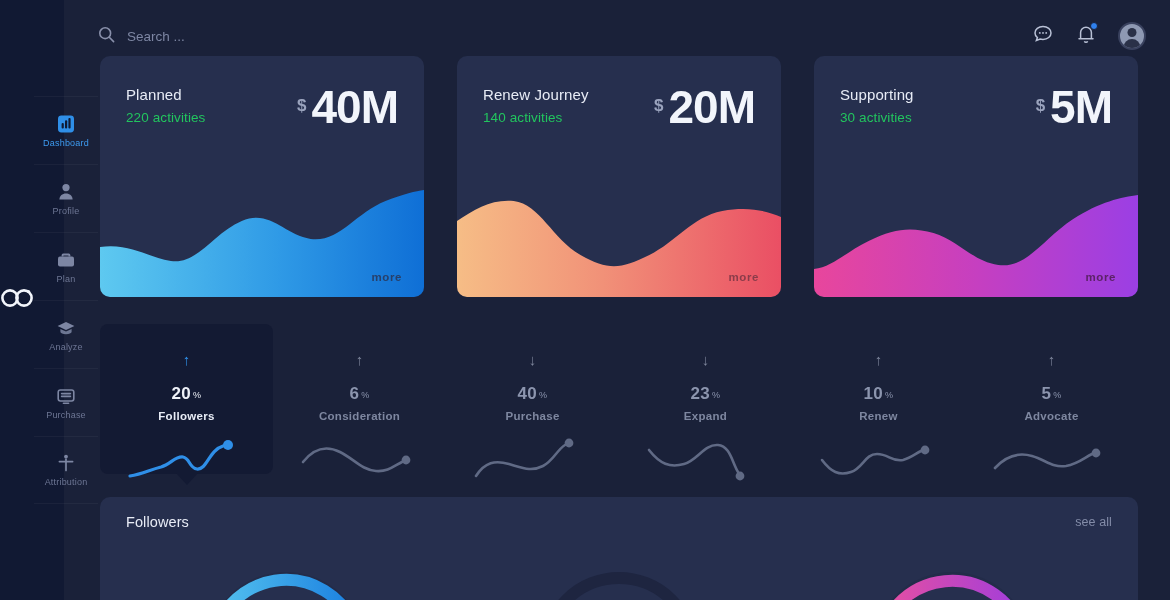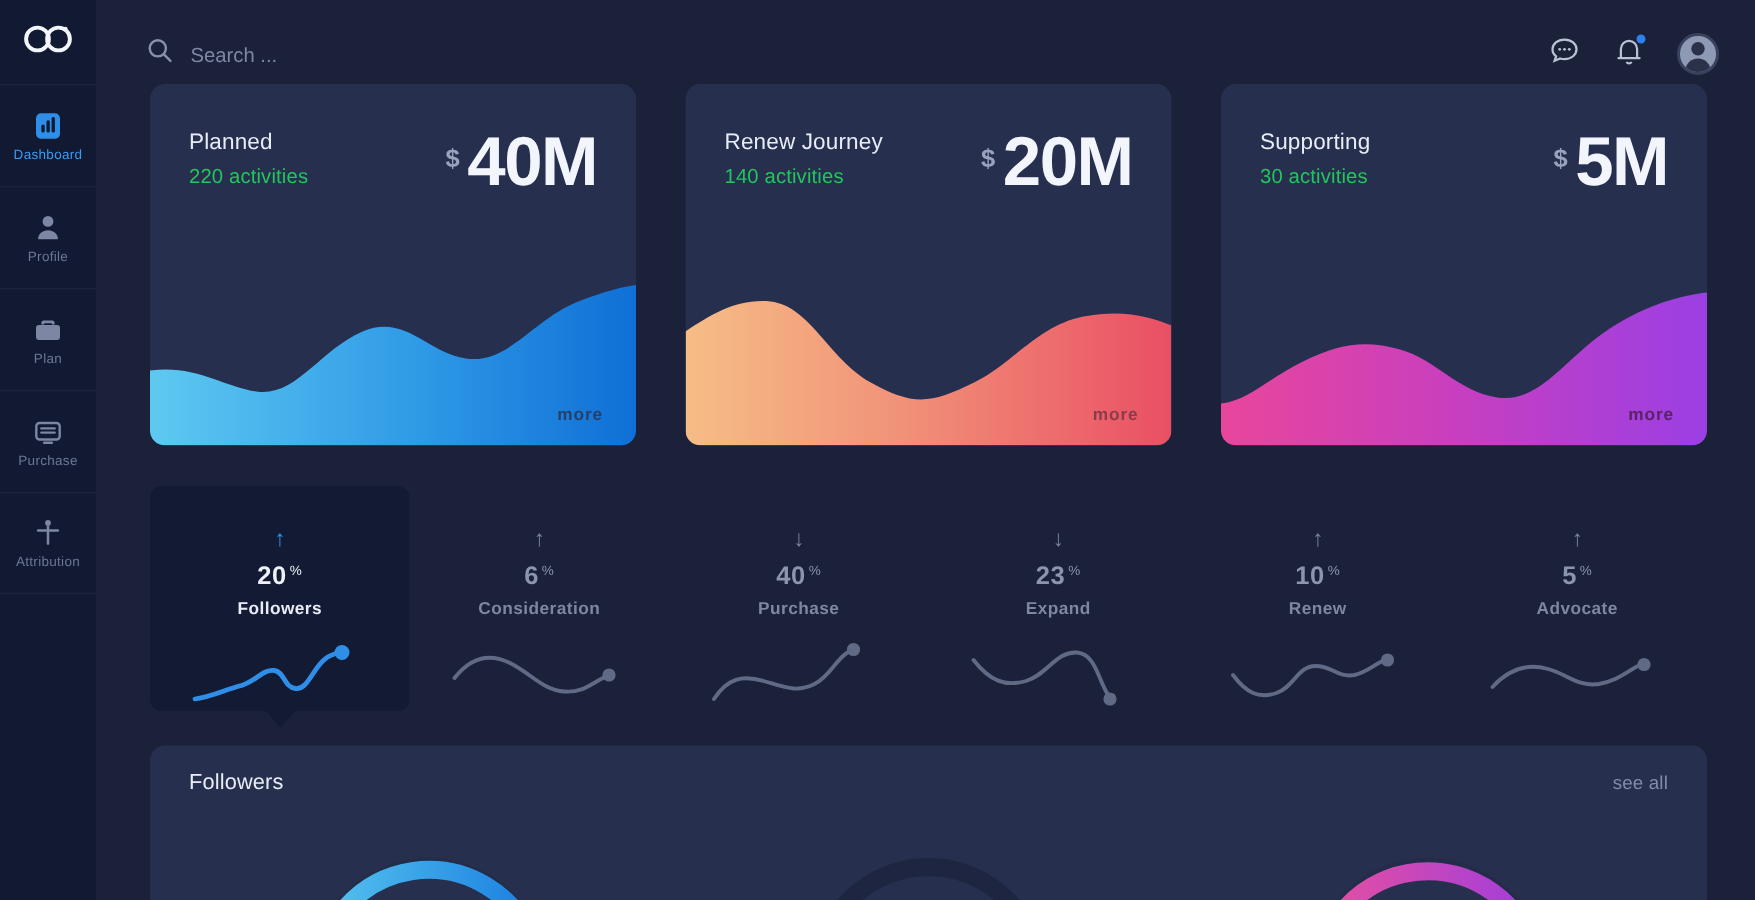--- a/index.html
+++ b/index.html
@@ -10,21 +10,21 @@
     font-family: "Liberation Sans", sans-serif;
     -webkit-font-smoothing: antialiased;
   }
   #app { position: relative; width: 1170px; height: 600px; display: flex; }
 
   
   .sidebar {
     width: 64px; height: 600px;
     background: #111933;
     flex: 0 0 64px;
-    display: flex; flex-direction: column;
+    display: flex; flex-direction: row;
     align-items: center;
     position: relative; z-index: 5;
   }
   .logo-wrap {
     height: 56px; width: 64px;
     display: flex; align-items: center; justify-content: center;
   }
   .nav { width: 64px; display: flex; flex-direction: column; }
   .nav-item {
     width: 64px; height: 68px;
@@ -134,22 +134,22 @@
     content: ""; position: absolute;
     bottom: -11px; left: 50%; transform: translateX(-50%);
     width: 0; height: 0;
     border-left: 11px solid transparent;
     border-right: 11px solid transparent;
     border-top: 12px solid #131a33;
   }
   .f-arrow { font-size: 15px; line-height: 1; color: #7b8399; }
   .funnel-item.active .f-arrow { color: #2f8fe8; }
   .f-value {
-    margin-top: 7px; font-size: 17px; font-weight: 700;
-    color: #8c95ae; display: flex; align-items: flex-start; letter-spacing:.3px;
+    margin-top: 17px; font-size: 17px; font-weight: 700;
+    color: #8c95ae; display: flex; align-items: center; letter-spacing:.3px;
   }
   .funnel-item.active .f-value { color: #eef1f8; }
   .f-pct { font-size: 9px; margin-left: 2px; margin-top: 1px; font-weight: 400; }
   .f-label {
     margin-top: 6px; font-size: 11.5px; font-weight: 700;
     letter-spacing: .3px; color: #7e87a0;
   }
   .funnel-item.active .f-label { color: #e8ecf6; }
   .f-spark { margin-top: 14px; width: 120px; height: 48px; }
   .f-spark svg { display:block; }
@@ -218,20 +218,29 @@
       <div class="nav-item">
         <span class="nav-icon">
           <svg width="20" height="20" viewBox="0 0 20 20" fill="#7d86a3">
             <path d="M7.2 3.6h5.6a1.6 1.6 0 0 1 1.6 1.6v1.2h-1.9V5.5H7.5v.9H5.6V5.2a1.6 1.6 0 0 1 1.6-1.6z"></path>
             <rect x="2" y="6.6" width="16" height="10" rx="2"></rect>
           </svg>
         </span>
         <span class="nav-label">Plan</span>
       </div>
 
+      <div class="nav-item">
+        <span class="nav-icon">
+          <svg width="20" height="20" viewBox="0 0 20 20" fill="#7d86a3">
+            <path d="M10 4 18.4 8 10 12 1.6 8z"></path>
+            <path d="M4.4 11.1v3c0 1.2 2.5 2.2 5.6 2.2s5.6-1 5.6-2.2v-3L10 13.6z" opacity=".85"></path>
+          </svg>
+        </span>
+        <span class="nav-label">Analyze</span>
+      </div>
 
       <div class="nav-item">
         <span class="nav-icon">
           <svg width="20" height="20" viewBox="0 0 20 20" fill="none" stroke="#7d86a3" stroke-width="1.6">
             <rect x="2.2" y="4" width="15.6" height="11" rx="2.2"></rect>
             <line x1="5.6" y1="7.6" x2="14.4" y2="7.6" stroke-linecap="round"></line>
             <line x1="5.6" y1="10.4" x2="14.4" y2="10.4" stroke-linecap="round"></line>
             <line x1="7.4" y1="17.2" x2="12.6" y2="17.2" stroke-linecap="round"></line>
           </svg>
         </span>

